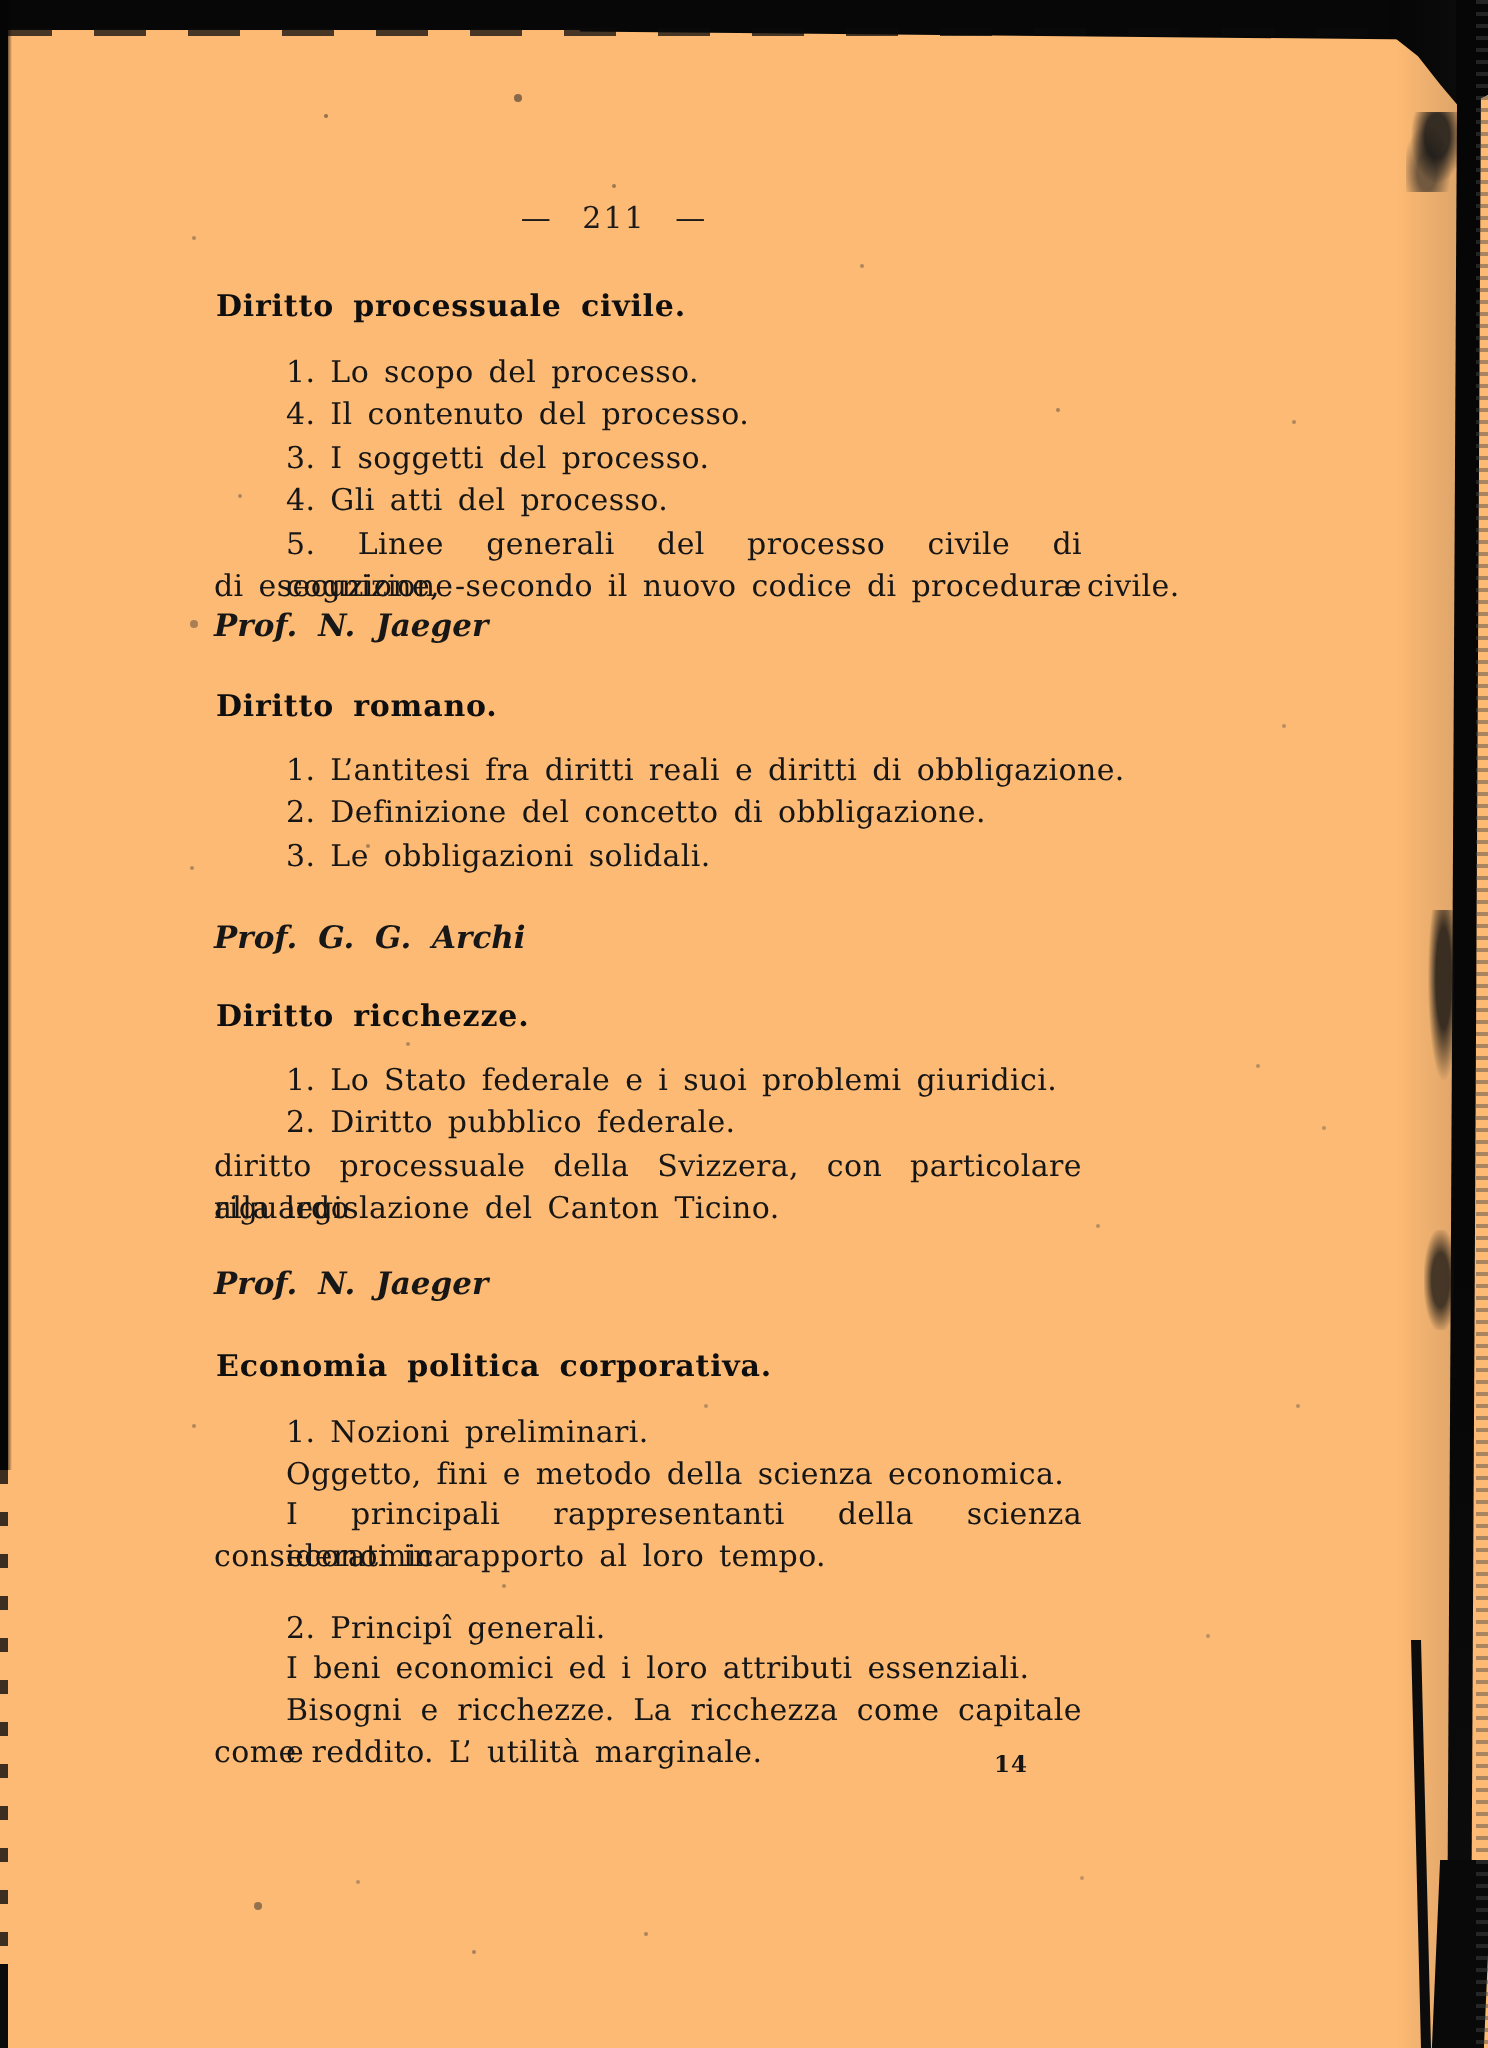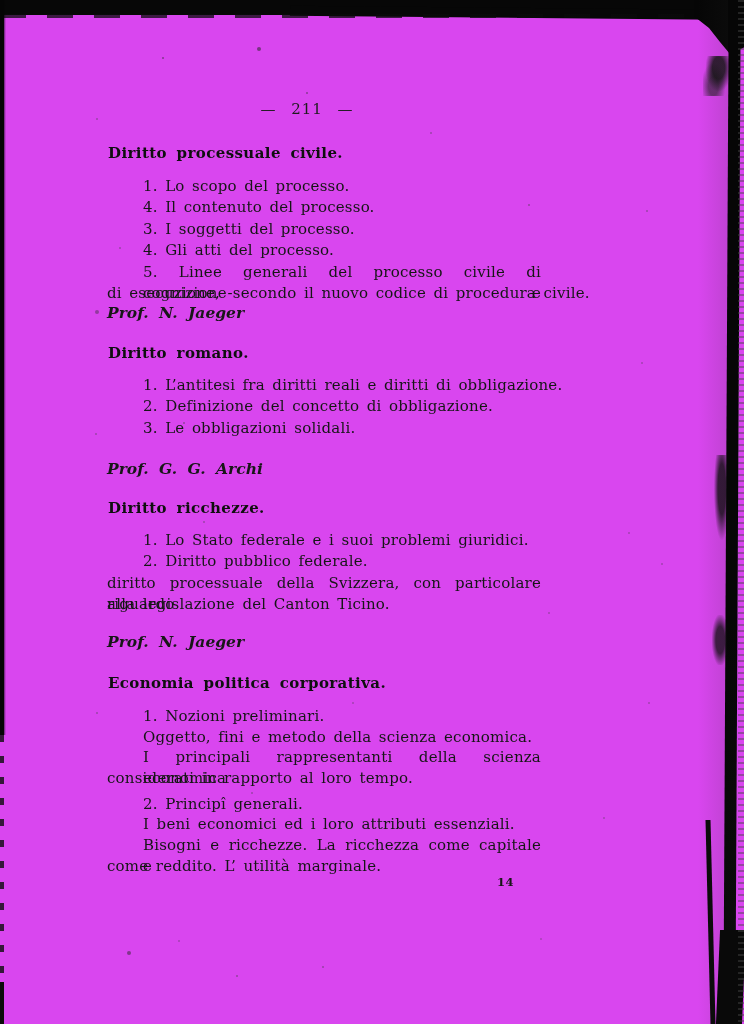--- a/index.html
+++ b/index.html
@@ -1,19 +1,19 @@
 <!DOCTYPE html>
 <html><head>
 <meta charset="utf-8">
 <style>
   html,body{margin:0;padding:0;background:#ffffff;}
   .page{
     position:relative;
     width:744px;height:1024px;
-    background:#d946ef;
+    background:#fdba74;
     overflow:hidden;
     font-family:"DejaVu Serif","Liberation Serif",serif;
     color:#141414;
   }
   
   .page-number{
     position:absolute;left:90px;top:100px;width:434px;
     text-align:center;font-size:15px;letter-spacing:1px;word-spacing:9px;color:#1c1c1c;
   }
   .section-title{
@@ -22,21 +22,21 @@
   }
   .lines{position:absolute;left:107px;width:434px;}
   .line{
     white-space:nowrap;
     height:21.4px;line-height:21.4px;
     font-size:15px;letter-spacing:0.2px;word-spacing:2.5px;color:#161616;
   }
   .sec4 .line{height:20.7px;line-height:20.7px;}
   .line.indent{padding-left:36px;}
   .line.stretch{white-space:normal;text-align:justify;text-align-last:justify;}
-  .line.gap-before{margin-top:5px;}
+  .line.gap-before{margin-top:15px;}
   .signature{
     position:absolute;left:107px;width:434px;box-sizing:border-box;
     text-align:left;padding-right:70px;
     font-style:italic;font-weight:600;font-size:15.5px;word-spacing:5px;color:#171717;
   }
   .footer-number{
     position:absolute;left:497px;top:875px;
     font-size:11.5px;font-weight:bold;letter-spacing:0.5px;color:#161616;
   }
   

